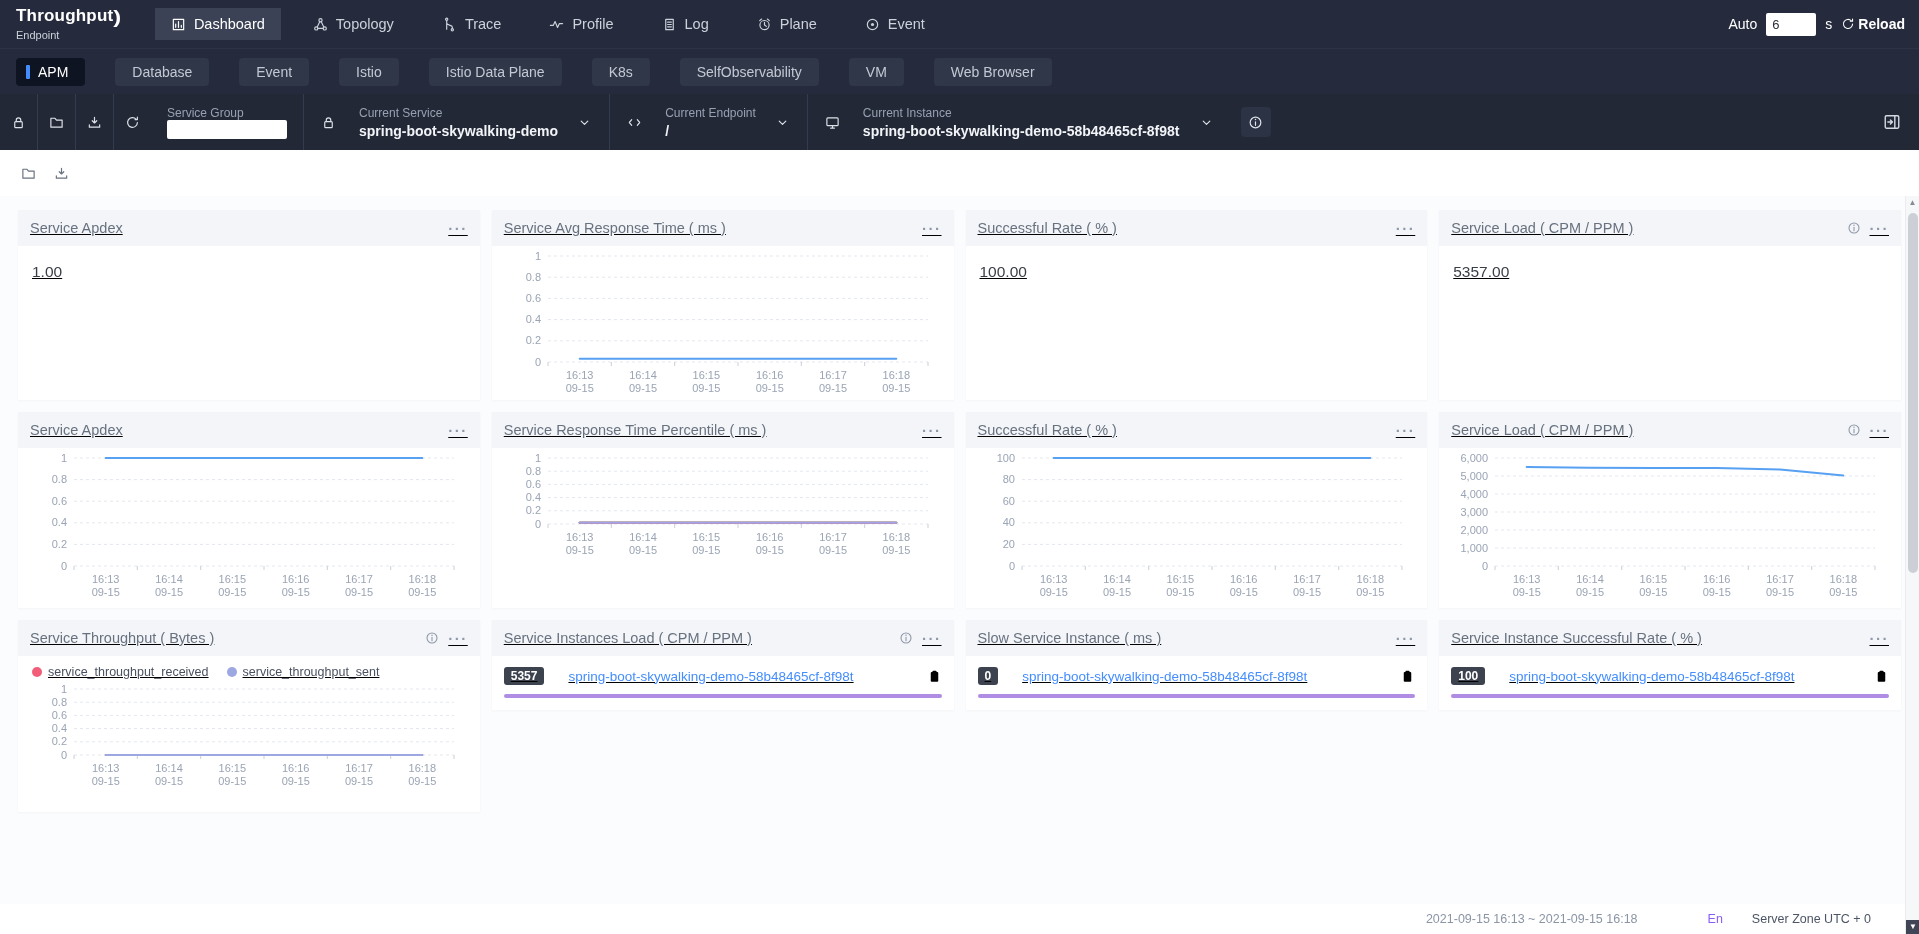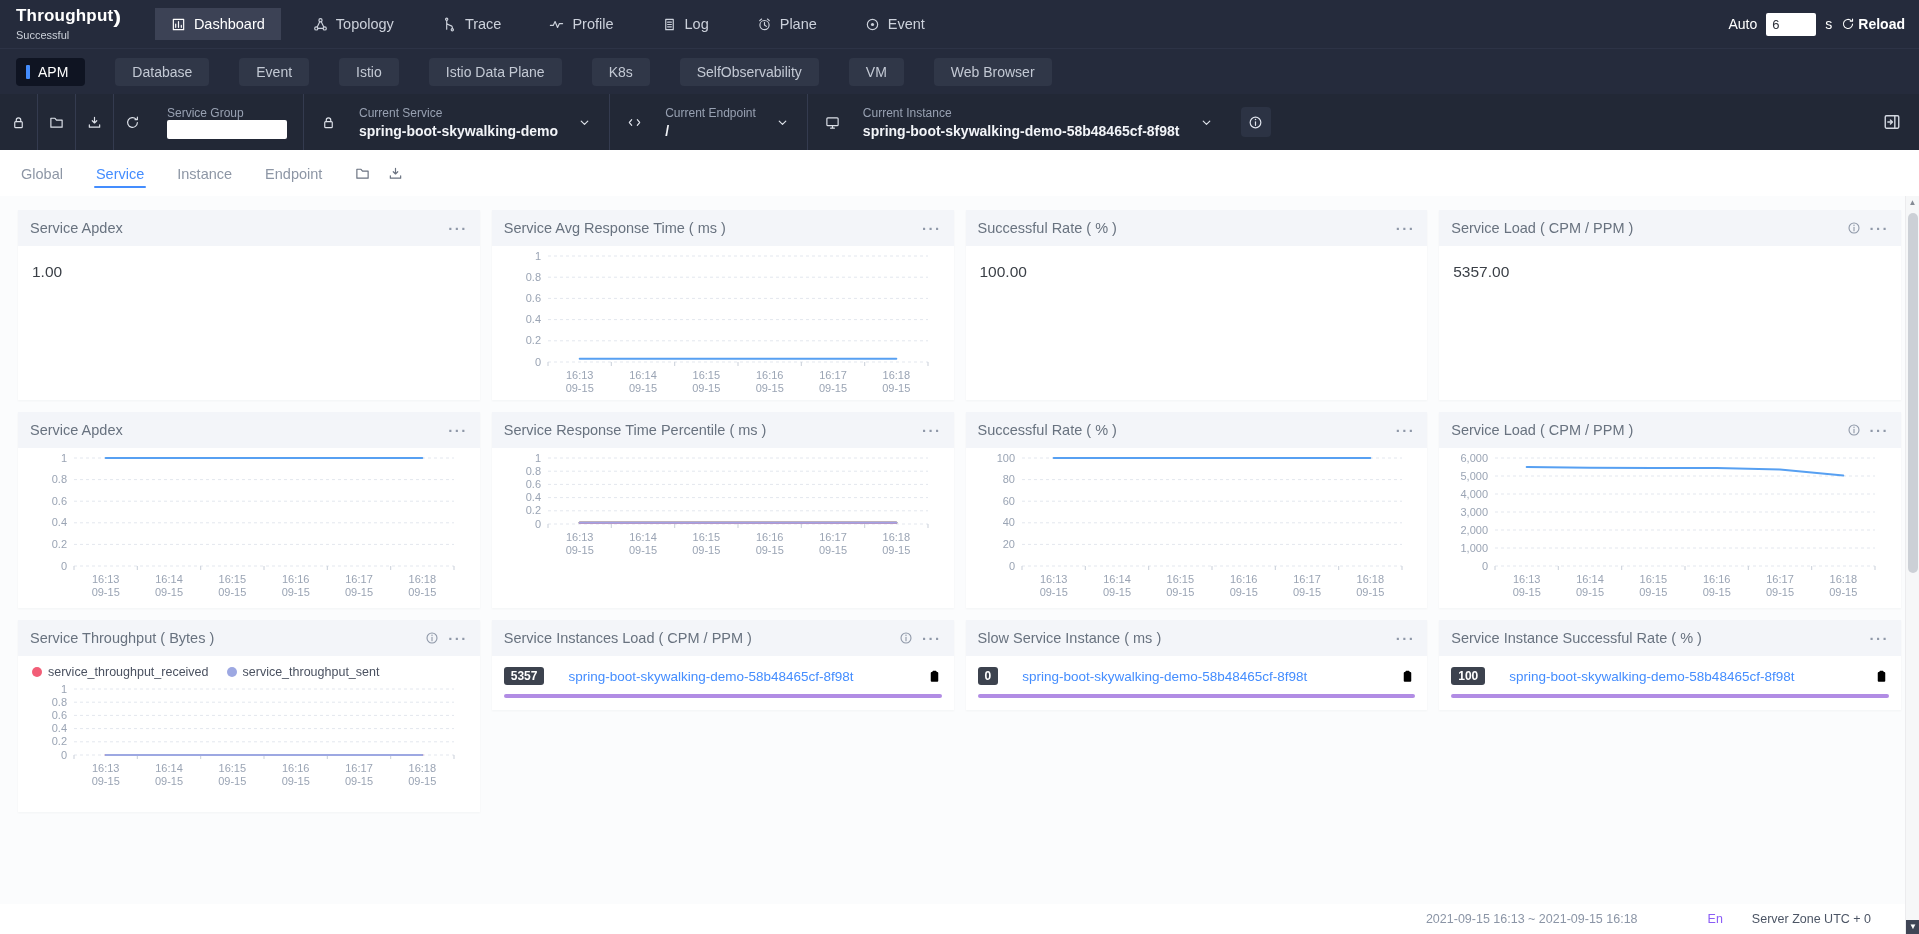--- a/index.html
+++ b/index.html
@@ -50,21 +50,21 @@
 
   
   .tabsbar { height:46px; background:#fff; display:flex; align-items:center; padding:0 19px; gap:29px; }
   .tab { font-size:14.5px; color:#8d96a5; padding:13px 2px 11px; cursor:pointer; position:relative; }
   .tab.active { color:#448dfe; }
   .tab.active::after { content:""; position:absolute; left:0; right:0; bottom:5px; height:2.5px; background:#448dfe; border-radius:1px; }
   .tab-icons { display:flex; gap:18px; color:#6a7280; margin-left:2px; align-items:center; }
   .tab-icons .icn { cursor:pointer; }
 
   
-  .content { padding:14px 18px 0; display:grid; grid-template-columns:repeat(4,1fr); grid-template-rows:190px 196px 192px; gap:12px; }
+  .content { padding:14px 18px 0; display:grid; grid-template-columns:repeat(4,1fr); grid-template-rows:190px 196px 192px; gap:12px;text-decoration:underline; }
   .card { background:#fff; box-shadow:0 1px 2px rgba(30,40,60,.04); overflow:hidden; }
   .card.instance { align-self:start; }
   .card-head { height:36px; background:#f3f5f9; display:flex; align-items:center; padding:0 12px; }
   .card-title { font-size:14.5px; color:#68727f; }
   .card-actions { margin-left:auto; display:flex; align-items:center; gap:9px; color:#8f98a8; }
   .dots { font-size:15px; font-weight:700; letter-spacing:1.5px; line-height:1; cursor:pointer; color:#8f98a8; }
   .big-value { padding:17px 14px; font-size:15.5px; color:#3a3f46; }
   .legend { display:flex; gap:18px; padding:9px 14px 0; align-items:center; flex-wrap:wrap; }
   .legend-item { display:flex; gap:6px; align-items:center; font-size:12.5px; color:#4a5160; cursor:pointer; }
   .legend-dot { width:10px; height:10px; border-radius:50%; }
@@ -92,21 +92,21 @@
 <body>
 
 <div class="app">
 
   <header class="topbar">
     <div class="logo">
       <span class="logo-row">
         <span>Throughput</span>
         <span class="logo-mark">)</span>
       </span>
-      <span class="logo-sub">Successful</span>
+      <span class="logo-sub">Endpoint</span>
     </div>
     <nav class="nav">
         <div class="nav-item active">
           <span class="icn">
             <svg width="15" height="15" viewBox="0 0 16 16">
               <path d="M2.5 2.5h11v11h-11z"></path>
               <path d="M5 11V7.5M8 11V5M11 11V9"></path>
             </svg>
           </span>
           <span>Dashboard</span>
@@ -321,26 +321,20 @@
 
     <span class="collapse-btn icn">
         <svg width="18" height="18" viewBox="0 0 16 16">
           <rect x="2" y="2.5" width="12" height="11" rx="1"></rect>
           <path d="M10.5 2.5v11M4.3 8h3.6M6.6 6.2L8.4 8 6.6 9.8"></path>
         </svg>
       </span>
   </div>
 
   <div class="tabsbar">
-    <div style="display:flex;gap:29px;" id="tabs-holder">
-        <div class="tab">Global</div>
-        <div class="tab active">Service</div>
-        <div class="tab">Instance</div>
-        <div class="tab">Endpoint</div>
-      </div>
     <div class="tab-icons">
       <span class="icn">
           <svg width="15" height="15" viewBox="0 0 16 16">
             <path d="M2 3.5h4.4L8 5.4h6V13H2z"></path>
           </svg>
         </span>
       <span class="icn">
           <svg width="15" height="15" viewBox="0 0 16 16">
             <path d="M8 2.5v6M5.6 6.1L8 8.5l2.4-2.4M2.5 10.5V13h11v-2.5"></path>
           </svg>

